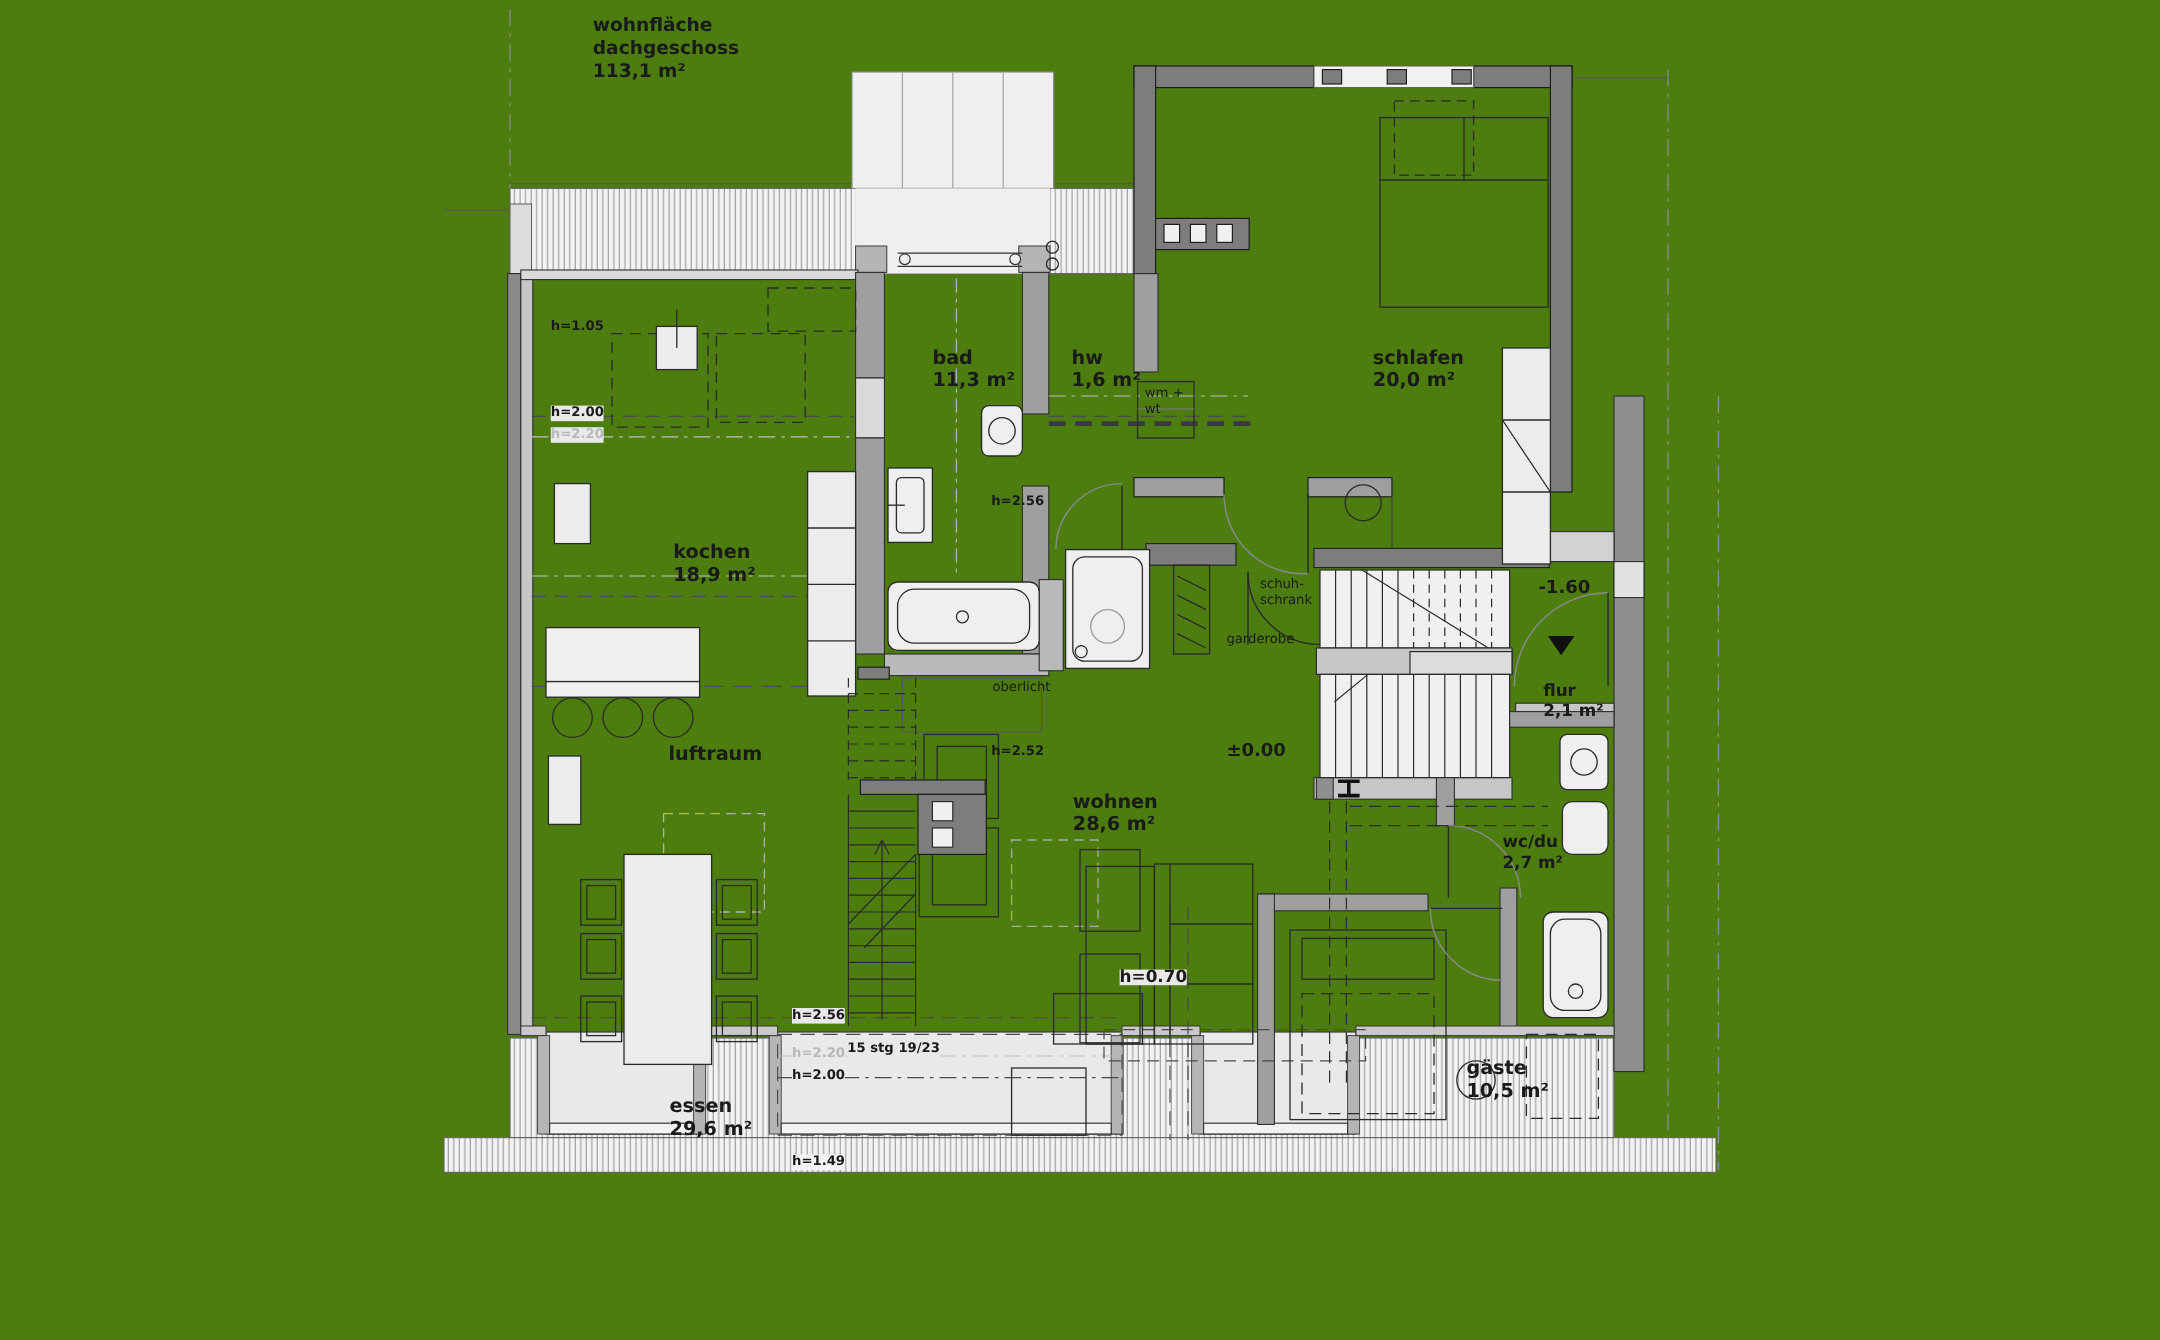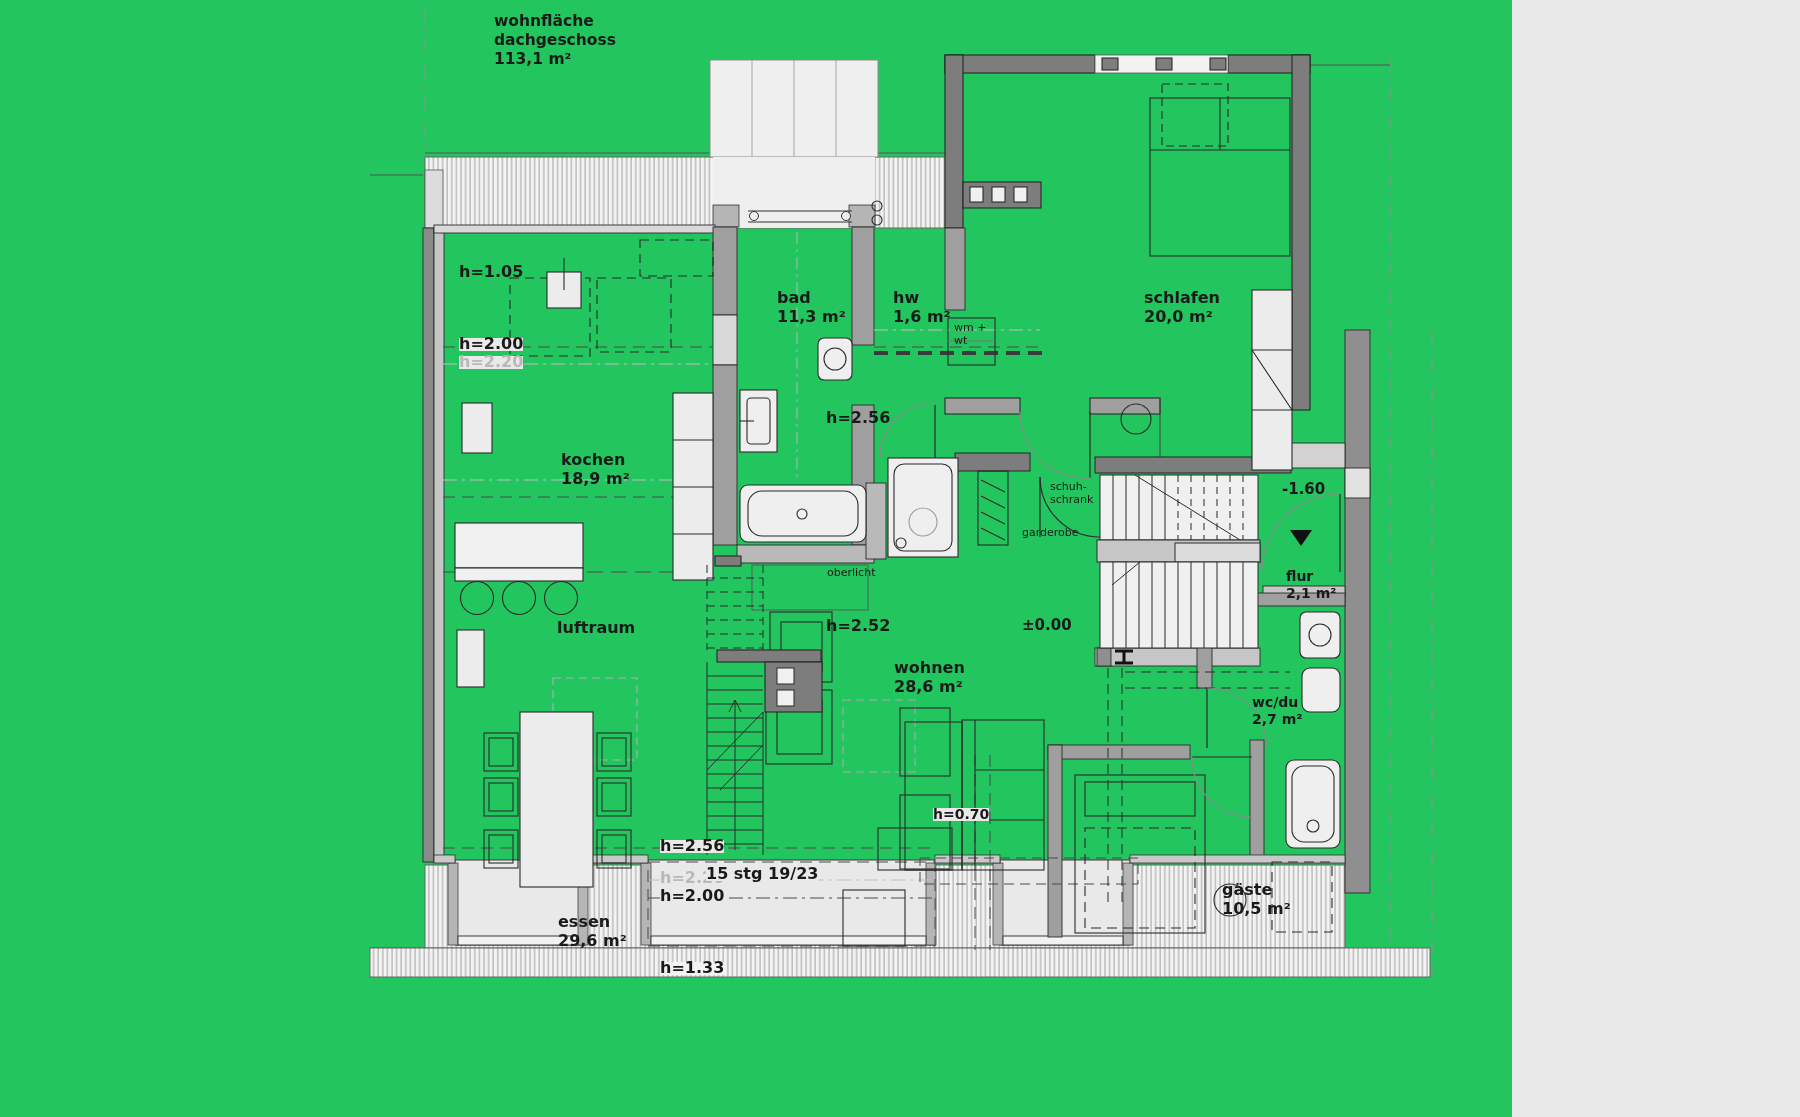--- a/index.html
+++ b/index.html
@@ -1,20 +1,20 @@
 <!DOCTYPE html>
 <html><head>
 <meta charset="utf-8">
 <style>
   html,body{margin:0;padding:0;background:#e9e9e9;}
-  .stage{position:relative;width:1512px;height:1117px;background:#22c55e;overflow:hidden;
+  .stage{position:relative;width:1800px;height:1117px;background:#4d7c0f;overflow:hidden;
          font-family:"DejaVu Sans","Liberation Sans",sans-serif;color:#1c1c1c;text-decoration:underline;}
   .stage svg{position:absolute;left:0;top:0;}
   .lbl{position:absolute;white-space:pre;font-weight:bold;font-size:16px;line-height:19px;color:#1a1a1a;}
-  .lbl.tiny{font-size:16px;line-height:12.5px;font-weight:bold;}
+  .lbl.tiny{font-size:11px;line-height:12.5px;font-weight:bold;}
   .lbl.note{font-size:11px;line-height:12.5px;font-weight:normal;}
   .lbl.big{font-size:15.5px;line-height:19px;}
   .lbl.faint{color:#b9b9b9;}
   .lbl.marker{font-size:15px;}
   .tri{position:absolute;width:0;height:0;border-left:11px solid transparent;border-right:11px solid transparent;border-top:16px solid #111;}
 </style>
 </head>
 <body>
 
 <div class="stage">
@@ -340,21 +340,21 @@
 <div class="lbl marker" style="left:1022px;top:616px">±0.00</div>
 
 <div class="lbl tiny" style="left:459px;top:266px">h=1.05</div>
 <div class="lbl tiny" style="left:459px;top:338px;background:#e9e9e9">h=2.00</div>
 <div class="lbl tiny faint" style="left:459px;top:356px;background:#e9e9e9">h=2.20</div>
 <div class="lbl tiny" style="left:826px;top:412px">h=2.56</div>
 <div class="lbl tiny" style="left:826px;top:620px">h=2.52</div>
 <div class="lbl tiny" style="left:660px;top:840px;background:#e9e9e9">h=2.56</div>
 <div class="lbl tiny faint" style="left:660px;top:872px;background:#e9e9e9">h=2.20</div>
 <div class="lbl tiny" style="left:660px;top:890px;background:#e9e9e9">h=2.00</div>
-<div class="lbl tiny" style="left:660px;top:962px;background:#f3f3f3">h=1.33</div>
+<div class="lbl tiny" style="left:660px;top:962px;background:#f3f3f3">h=1.49</div>
 <div class="lbl tiny" style="left:933px;top:808px;font-size:14px;background:#e9e9e9">h=0.70</div>
 <div class="lbl tiny" style="left:706px;top:868px;background:#e9e9e9">15 stg 19/23</div>
 
 <div class="lbl note" style="left:827px;top:567px">oberlicht</div>
 <div class="lbl note" style="left:1050px;top:481px">schuh-
 schrank</div>
 <div class="lbl note" style="left:1022px;top:527px">garderobe</div>
 <div class="lbl note" style="left:954px;top:322px">wm +
 wt</div>
 

